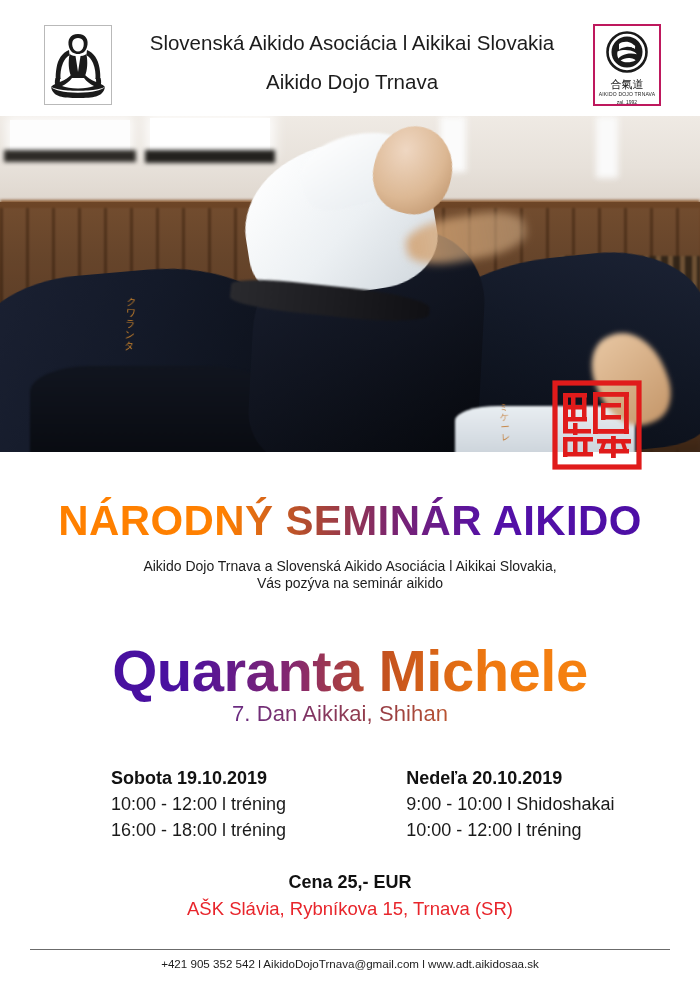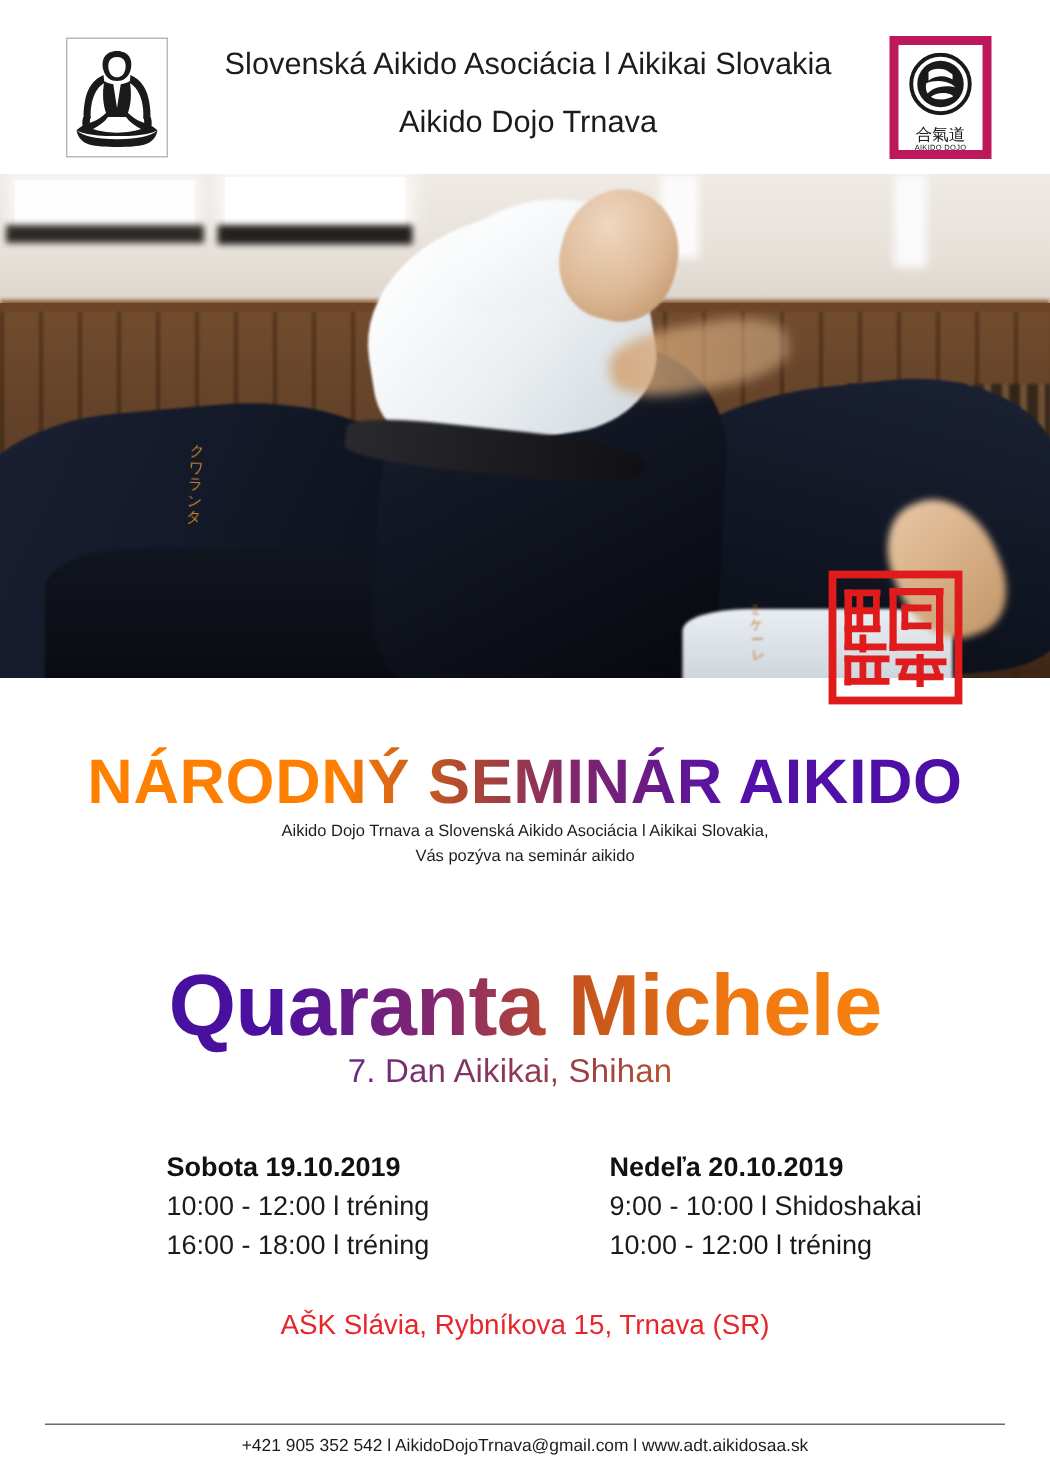--- a/index.html
+++ b/index.html
@@ -40,21 +40,21 @@
     overflow: hidden;
   }
   .logo-left svg { display: block; }
 
   .logo-right {
     position: absolute;
     left: 593px;
     top: 24px;
     width: 68px;
     height: 82px;
-    border: 6px solid #be185d;
+    border: 2px solid #be185d;
     background: #ffffff;
     box-sizing: border-box;
     overflow: hidden;
     text-align: center;
   }
   .logo-right .circle-wrap { margin-top: 5px; }
   .logo-right .kanji {
     font-family: "DejaVu Sans", sans-serif;
     font-size: 11px;
     color: #1a1a1a;
@@ -293,24 +293,24 @@
       #ff8000 0%, #ff8000 32%, #b04a30 44%, #7a2470 56%, #5410a8 70%, #4a0ea4 100%);
     -webkit-background-clip: text;
     background-clip: text;
     color: transparent;
     -webkit-text-fill-color: transparent;
     white-space: nowrap;
   }
 
   .org-block {
     position: absolute;
-    left: 0; top: 546px;
-    width: 700px;
-    text-align: center;
-    font-size: 11px;
+    left: 0; top: 558px;
+    width: 700px;
+    text-align: center;
+    font-size: 14px;
     color: #1c1c1c;
     line-height: 16.5px;
   }
 
   .presenter {
     position: absolute;
     left: 0; top: 637px;
     width: 700px;
     text-align: center;
     font-size: 58px;
@@ -551,19 +551,20 @@
       <div class="day-slot">16:00 - 18:00 l tréning</div>
     </div>
     <div class="day-col right">
       <div class="day-title">Nedeľa 20.10.2019</div>
       <div class="day-slot">9:00 - 10:00 l Shidoshakai</div>
       <div class="day-slot">10:00 - 12:00 l tréning</div>
     </div>
   </div>
 
   <div class="price-block">
+    <div class="price-main">Cena 25,- EUR</div>
     <div class="venue">AŠK Slávia, Rybníkova 15, Trnava (SR)</div>
   </div>
 
   <div class="footer-rule"></div>
   <div class="footer-contact">+421 905 352 542 l AikidoDojoTrnava@gmail.com l www.adt.aikidosaa.sk</div>
 
 </div>
 
 </body></html>

